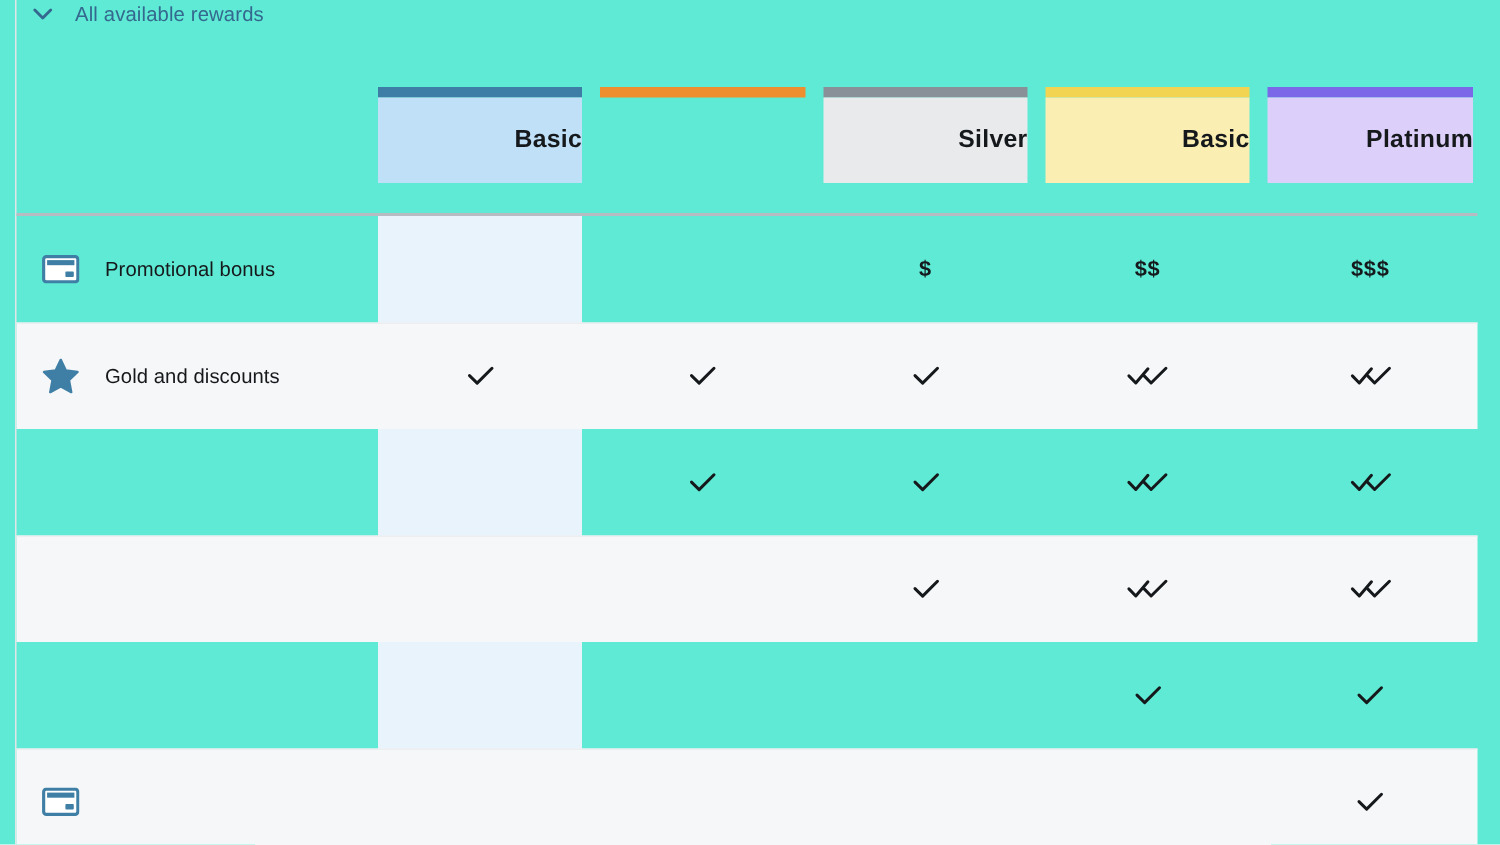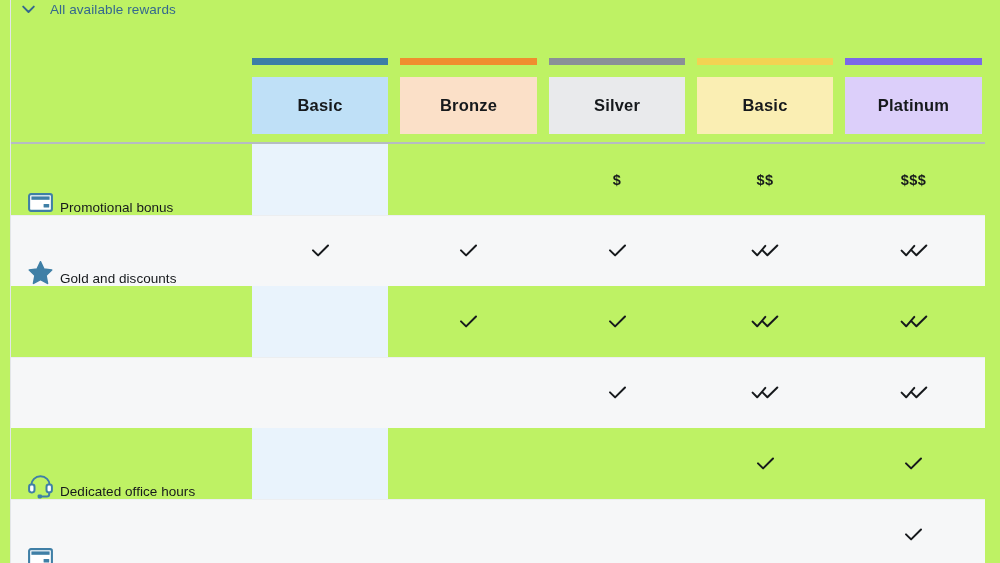--- a/index.html
+++ b/index.html
@@ -9,21 +9,21 @@
     background: #ffffff;
     font-family: "Liberation Sans", sans-serif;
     -webkit-font-smoothing: antialiased;
   }
 
   #root {
     position: relative;
     width: 1000px;
     height: 563px;
     overflow: hidden;
-    background: #bef264;
+    background: #5eead4;
   }
 
   
   .left-rule {
     position: absolute;
     left: 10px; top: 0; bottom: 0;
     width: 1px;
     background: #e3e6e8;
   }
 
@@ -56,24 +56,24 @@
 
   
   .hdr {
     position: absolute;
     top: 58px;
     z-index: 3;
   }
   .hdr-bar { height: 7px; width: 100%; }
   .hdr-body {
     height: 57px;
-    margin-top: 12px;
-    display: flex;
-    align-items: center;
-    justify-content: center;
+    margin-top: 0;
+    display: flex;
+    align-items: center;
+    justify-content: flex-end;
   }
   .hdr-title {
     font-size: 16.5px;
     font-weight: bold;
     color: #16191c;
     letter-spacing: .2px;
   }
 
   
   .hdr-sep {
@@ -104,22 +104,22 @@
     position: absolute;
     left: 0; right: 0; top: 0;
     height: 1px;
     background: #eceef0;
   }
   .row-label {
     position: absolute;
     left: 16px;
     top: 0; bottom: 0;
     display: flex;
-    align-items: flex-end;
-    gap: 7px;
+    align-items: center;
+    gap: 17px;
     z-index: 5;
   }
   .row-icon {
     width: 26px;
     height: 26px;
     display: flex;
     align-items: center;
     justify-content: center;
     flex: none;
   }
@@ -172,23 +172,20 @@
 
   <div id="headers">
       <div class="hdr" style="left: 252px; width: 136px;">
         <div class="hdr-bar" style="background:#3c7ea6"></div>
      <div class="hdr-body" style="background:#bfe0f7">
        <span class="hdr-title">Basic</span>
      </div>
       </div>
       <div class="hdr" style="left: 400px; width: 137px;">
         <div class="hdr-bar" style="background:#ef8e2e"></div>
-     <div class="hdr-body" style="background:#fbe0c8">
-       <span class="hdr-title">Bronze</span>
-     </div>
       </div>
       <div class="hdr" style="left: 549px; width: 136px; border-radius: 11px;">
         <div class="hdr-bar" style="background:#8a9097"></div>
      <div class="hdr-body" style="background:#e9eaec">
        <span class="hdr-title">Silver</span>
      </div>
       </div>
       <div class="hdr" style="left: 697px; width: 136px;">
         <div class="hdr-bar" style="background:#f2d352"></div>
      <div class="hdr-body" style="background:#faeeb3">
@@ -306,32 +303,20 @@
   </svg>
         </div>
         <div class="cell c4">
           <svg width="28" height="15" viewBox="0 0 28 15">
     <path d="M1.6 7.6 L6.2 12.3 L14.3 2.9" fill="none" stroke="#16191c" stroke-width="2.0" stroke-linecap="round" stroke-linejoin="round"></path>
     <path d="M11.8 7.6 L16.4 12.3 L26.3 2.5" fill="none" stroke="#16191c" stroke-width="2.0" stroke-linecap="round" stroke-linejoin="round"></path>
   </svg>
         </div>
       </div>
       <div class="row">
-        <div class="row-label">
-       <span class="row-icon">
-            <svg width="25" height="25" viewBox="0 0 25 25">
-        <path d="M3.3 14.0 L3.3 11.1 C3.3 6.2 7.4 2.3 12.5 2.3 C17.6 2.3 21.7 6.2 21.7 11.1 L21.7 14.0" fill="none" stroke="#3f7fa6" stroke-width="2.0" stroke-linecap="round"></path>
-        <rect x="1.1" y="10.6" width="5.4" height="7.8" rx="2.3" fill="#ffffff" stroke="#3f7fa6" stroke-width="2.0"></rect>
-        <rect x="18.5" y="10.6" width="5.4" height="7.8" rx="2.3" fill="#ffffff" stroke="#3f7fa6" stroke-width="2.0"></rect>
-        <path d="M21.2 18.6 L21.2 20.2 C21.2 21.5 20.2 22.4 18.9 22.4 L13.6 22.4" fill="none" stroke="#3f7fa6" stroke-width="2.0" stroke-linecap="round"></path>
-        <rect x="9.6" y="20.4" width="4.4" height="4.0" rx="1.3" fill="#3f7fa6"></rect>
-      </svg>
-          </span>
-       <span class="row-text">Dedicated office hours</span>
-     </div>
         <div class="cell c0"></div>
         <div class="cell c1"></div>
         <div class="cell c2"></div>
         <div class="cell c3">
           <svg width="19" height="15" viewBox="0 0 19 15">
     <path d="M2.0 7.4 L7.1 12.4 L17.0 2.5" fill="none" stroke="#16191c" stroke-width="2.0" stroke-linecap="round" stroke-linejoin="round"></path>
   </svg>
         </div>
         <div class="cell c4">
           <svg width="19" height="15" viewBox="0 0 19 15">

